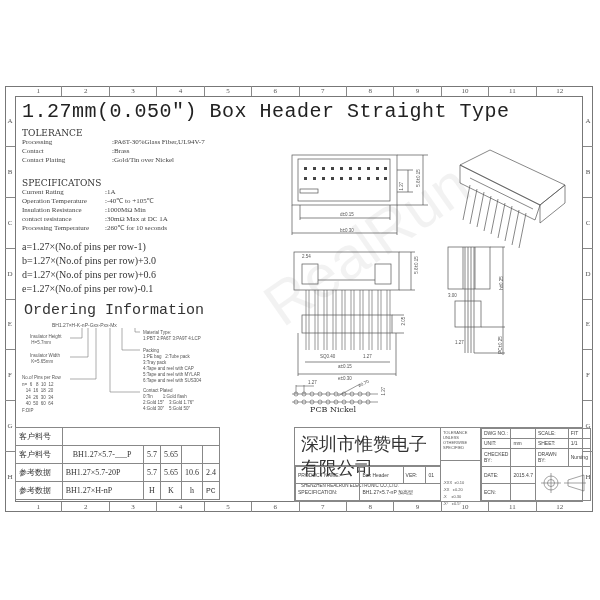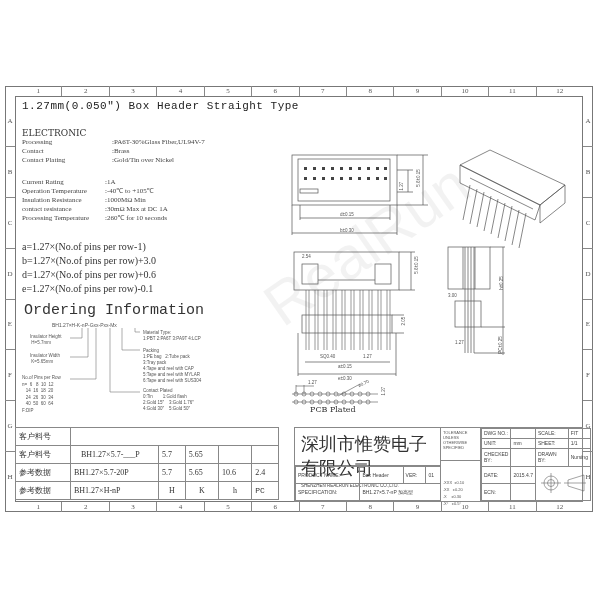--- a/index.html
+++ b/index.html
@@ -6,21 +6,21 @@
   body{width:600px;height:600px;position:relative;overflow:hidden;font-family:"DejaVu Serif","Liberation Serif",serif;color:#333;}
   .abs{position:absolute;}
   .frame-outer{position:absolute;left:5px;top:86px;width:588px;height:426px;border:1px solid #777;box-sizing:border-box;}
   .frame-inner{position:absolute;left:15px;top:96px;width:568px;height:406px;border:1px solid #777;box-sizing:border-box;}
   .ruler-h{position:absolute;left:15px;width:568px;height:10px;display:flex;}
   .ruler-h div{flex:1;border-right:1px solid #888;font-size:7px;text-align:center;line-height:10px;color:#555;font-family:"Liberation Serif",serif;}
   .ruler-h div:last-child{border-right:none;}
   .ruler-v{position:absolute;top:96px;width:10px;height:406px;display:flex;flex-direction:column;}
   .ruler-v div{flex:1;border-bottom:1px solid #888;font-size:7px;display:flex;align-items:center;justify-content:center;color:#555;font-family:"Liberation Serif",serif;}
   .ruler-v div:last-child{border-bottom:none;}
-  .title{left:22px;top:100px;font-size:11px;letter-spacing:0.5px;color:#222;font-family:"Liberation Mono","DejaVu Sans Mono",monospace;}
+  .title{left:22px;top:100px;font-size:20px;letter-spacing:0.5px;color:#222;font-family:"Liberation Mono","DejaVu Sans Mono",monospace;}
   .sec-h{font-size:9px;color:#333;}
   .spec{font-size:7px;line-height:9px;color:#444;white-space:pre;font-family:"Liberation Serif",serif;}
   .formula{font-size:10px;line-height:14px;color:#333;font-family:"Liberation Serif",serif;}
   .order-h{left:24px;top:302px;font-size:15px;color:#333;font-family:"Liberation Mono",monospace;text-align:right;}
   .tiny{font-size:4.5px;line-height:6px;color:#555;white-space:pre;font-family:"Liberation Sans",sans-serif;}
   table{border-collapse:collapse;}
   .bom td{border:1px solid #888;font-size:8px;height:17px;padding:0 3px;color:#333;font-family:"Liberation Serif",serif;}
   .tb td{border:1px solid #888;font-size:5px;padding:0 2px;color:#444;font-family:"Liberation Sans",sans-serif;}
   svg{position:absolute;}
   .wm{left:250px;top:210px;font-size:60px;color:rgba(0,0,0,0.05);transform:rotate(-35deg);font-family:"Liberation Sans",sans-serif;}
@@ -78,29 +78,30 @@
     <div>F</div>
     <div>G</div>
     <div>H</div>
 </div>
 
 <div class="abs wm">RealRun</div>
 
 <div class="abs title">1.27mm(0.050″) Box Header Straight Type</div>
 
 <div class="abs" style="left:22px;top:128px;">
-  <div class="sec-h">ELECTRONIC</div>
+  <div class="sec-h">TOLERANCE</div>
   <div style="display:grid;grid-template-columns:90px auto;" class="spec">
     <span>Processing</span><span>:PA6T-30%Glass Fiber,UL94V-7</span>
     <span>Contact</span><span>:Brass</span>
     <span>Contact Plating</span><span>:Gold/Tin over Nickel</span>
   </div>
 </div>
 
 <div class="abs" style="left:22px;top:178px;">
+  <div class="sec-h">SPECIFICATONS</div>
   <div style="display:grid;grid-template-columns:83px auto;" class="spec">
     <span>Current Rating</span><span>:1A</span>
     <span>Operation Temperature</span><span>:-40℃ to +105℃</span>
     <span>Insulation Resistance</span><span>:1000MΩ Min</span>
     <span>contact resistance</span><span>:30mΩ Max at DC 1A</span>
     <span>Processing Temperature</span><span>:260℃ for 10 seconds</span>
   </div>
 </div>
 
 <div class="abs formula" style="left:22px;top:240px;">
@@ -307,23 +308,23 @@
       <line x1="2" y1="20" x2="88" y2="20"></line>
     <line x1="6" y1="3" x2="6" y2="12"></line>
       <line x1="14" y1="3" x2="14" y2="12"></line>
       <line x1="6" y1="4" x2="24" y2="4"></line>
     <line x1="48" y1="14" x2="70" y2="2"></line>
   </g>
 </svg>
 <div class="abs tiny" style="left:308px;top:380px;">1.27</div>
 <div class="abs tiny" style="left:358px;top:381px;transform:rotate(-25deg);">ø0.70</div>
 <div class="abs tiny" style="left:380px;top:388px;transform:rotate(-90deg);">1.27</div>
-<div class="abs" style="left:310px;top:405px;font-size:8px;color:#333;">PCB Plated</div>
-
-<table class="bom abs" style="left:15px;top:427px;width:264px;">
+<div class="abs" style="left:310px;top:405px;font-size:8px;color:#333;">PCB Nickel</div>
+
+<table class="bom abs" style="left:15px;top:427px;width:205px;">
   <tbody>
       <tr>
     <td style="width:48px;">客户料号</td>
     <td colspan="5" style="border-right:1px solid #888;"></td>
   </tr>
   <tr>
     <td>客户料号</td>
         <td style="width:74px;padding-left:10px;">BH1.27×5.7-___P</td>
         <td>5.7</td>
         <td>5.65</td>

